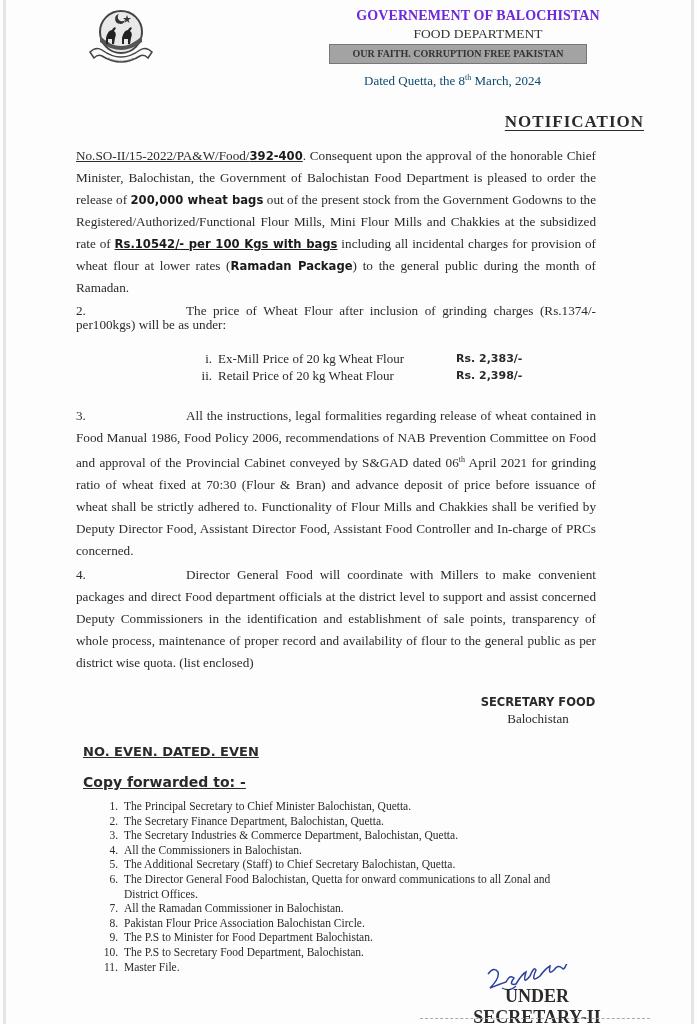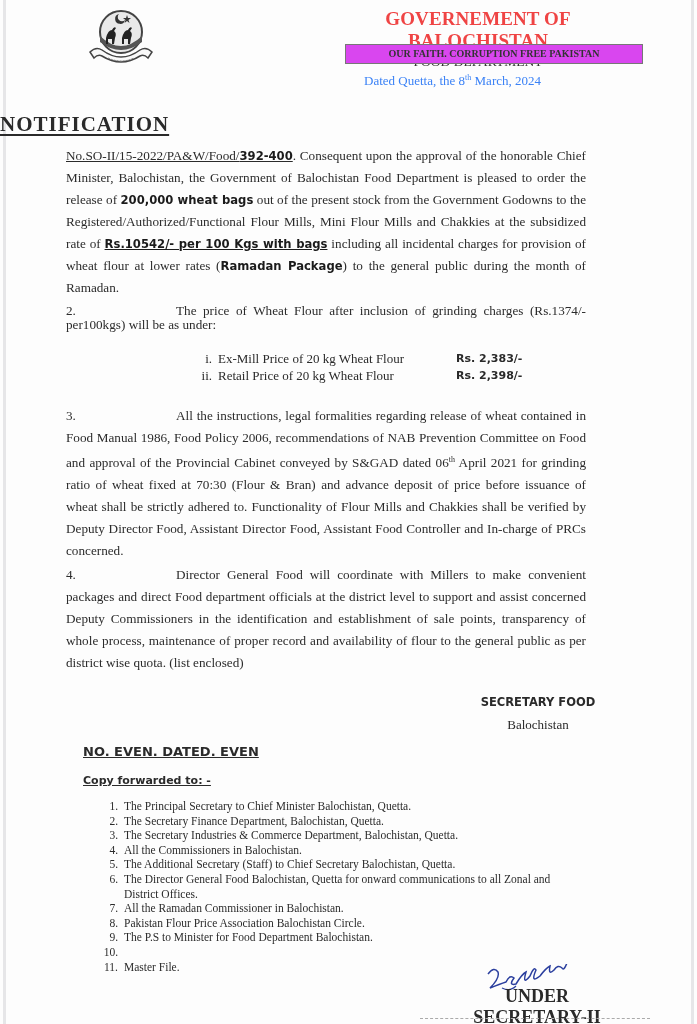--- a/index.html
+++ b/index.html
@@ -10,63 +10,63 @@
     color: #2a2a2a;
     position: relative;
   }
   .edge-l { position: absolute; left: 3px; top: 0; width: 3px; height: 1024px; background: #e6e6e8; }
   .edge-r { position: absolute; right: 3px; top: 0; width: 3px; height: 1024px; background: #e6e6e8; }
   .page { position: absolute; left: 0; top: 0; width: 697px; height: 1024px; }
 
   .logo { position: absolute; left: 86px; top: 6px; width: 70px; height: 64px; }
 
   .hdr { position: absolute; left: 348px; top: 8px; width: 260px; text-align: center; }
-  .hdr .gov { font-family: "Liberation Serif", serif; font-weight: bold; font-size: 19px; letter-spacing: 0.1px; color: #ef4444; }
+  .hdr .gov { font-family: "Liberation Serif", serif; font-weight: bold; font-size: 14px; letter-spacing: 0.1px; color: #6d28d9; }
   .hdr .dept { font-family: "Liberation Serif", serif; font-size: 13.5px; margin-top: 2px; color: #333; }
   .motto {
-    position: absolute; left: 345px; top: 44px; width: 298px; height: 20px;
+    position: absolute; left: 329px; top: 44px; width: 258px; height: 20px;
     border: 1.5px solid #777; box-sizing: border-box;
     font-family: "Liberation Serif", serif; font-weight: bold; font-size: 10px;
-    text-align: center; line-height: 17px; color: #333; background: #d946ef;
+    text-align: center; line-height: 17px; color: #333; background: #a3a3a3;
   }
-  .dated { position: absolute; left: 364px; top: 73px; font-family: "Liberation Serif", serif; font-size: 13px; color: #3b82f6; }
+  .dated { position: absolute; left: 364px; top: 73px; font-family: "Liberation Serif", serif; font-size: 13px; color: #0c4a6e; }
   .dated sup { font-size: 8px; }
 
   .title {
-    position: absolute; left: 0; width: 644px; top: 112px; text-align: left;
-    font-family: "Liberation Serif", serif; font-weight: bold; font-size: 21px; letter-spacing: 1px;
+    position: absolute; left: 0; width: 644px; top: 112px; text-align: right;
+    font-family: "Liberation Serif", serif; font-weight: bold; font-size: 17px; letter-spacing: 1px;
   }
   .title span { text-decoration: underline; text-underline-offset: 3px; }
 
   .para {
-    position: absolute; left: 66px; width: 520px;
+    position: absolute; left: 76px; width: 520px;
     font-family: "Liberation Serif", serif; font-size: 13.2px; line-height: 22px;
     text-align: justify; color: #2b2b2b;
   }
   .para b { font-family: "DejaVu Sans", sans-serif; font-size: 11.6px; color: #1b1b1b; }
   .u { text-decoration: underline; }
   .num { display: inline-block; width: 110px; }
 
   .p1 { top: 145px; }
   .p2 { top: 304px; line-height: 14px; }
   .p3 { top: 405px; }
   .p4 { top: 564px; }
 
   .prices { position: absolute; left: 186px; top: 350px; font-family: "Liberation Serif", serif; font-size: 13px; line-height: 17px; }
   .prices .row { display: flex; }
   .prices .rn { width: 26px; text-align: right; padding-right: 6px; }
   .prices .lbl { width: 238px; }
   .prices .val { font-family: "DejaVu Sans", sans-serif; font-weight: bold; font-size: 11px; }
 
   .sec { position: absolute; left: 470px; top: 695px; width: 136px; text-align: center; }
   .sec .s1 { font-family: "DejaVu Sans", sans-serif; font-weight: bold; font-size: 11.5px; }
-  .sec .s2 { font-family: "Liberation Serif", serif; font-size: 13px; margin-top: 8px; }
+  .sec .s2 { font-family: "Liberation Serif", serif; font-size: 13px; margin-top: 2px; }
 
   .even { position: absolute; left: 83px; top: 744px; font-family: "DejaVu Sans", sans-serif; font-weight: bold; font-size: 13px; text-decoration: underline; }
-  .copy { position: absolute; left: 83px; top: 774px; font-family: "DejaVu Sans", sans-serif; font-weight: bold; font-size: 11px; text-decoration: underline; }
+  .copy { position: absolute; left: 83px; top: 774px; font-family: "DejaVu Sans", sans-serif; font-weight: bold; font-size: 14px; text-decoration: underline; }
 
   .clist { position: absolute; left: 90px; top: 799px; width: 470px; font-family: "Liberation Serif", serif; font-size: 11.5px; line-height: 14.6px; color: #2b2b2b; margin: 0; padding: 0; list-style: none; }
   .clist li { display: flex; }
   .clist .n { width: 28px; text-align: right; padding-right: 6px; flex: none; }
 
   .sig { position: absolute; left: 478px; top: 964px; width: 110px; height: 32px; }
   .under { position: absolute; left: 462px; top: 986px; width: 150px; text-align: center; }
   .under .u1 { font-family: "Liberation Serif", serif; font-weight: bold; font-size: 18px; }
   .under .u2 { font-family: "Liberation Serif", serif; font-size: 13px; margin-top: 1px; }
   .cut { position: absolute; left: 420px; top: 1018px; width: 230px; height: 1px; border-top: 1px dashed #aaa; }
@@ -160,20 +160,21 @@
     <li>
         <span class="n">8.</span>
         <span>Pakistan Flour Price Association Balochistan Circle.</span>
       </li>
     <li>
         <span class="n">9.</span>
         <span>The P.S to Minister for Food Department Balochistan.</span>
       </li>
     <li>
         <span class="n">10.</span>
+        <span>The P.S to Secretary Food Department, Balochistan.</span>
       </li>
     <li>
         <span class="n">11.</span>
         <span>Master File.</span>
       </li>
   </ul>
 
   <svg class="sig" viewBox="0 0 110 32">
     <path id="sigpath" d="M10 10 q6 -8 10 -2 q2 6 -8 16 q10 -4 16 -6 q4 -8 8 -4 q-6 8 2 6 q6 -10 10 -12 q-4 14 4 4 q4 -10 6 -6 q-6 14 4 6 q6 -8 10 -10 q-2 10 4 4 q4 -6 8 -2 q2 4 6 -8" fill="none" stroke-width="1.5" stroke="#2b3f9e"></path>
     <path d="M24 24 q8 4 14 -2" fill="none" stroke="#2b3f9e" stroke-width="1.2"></path>

